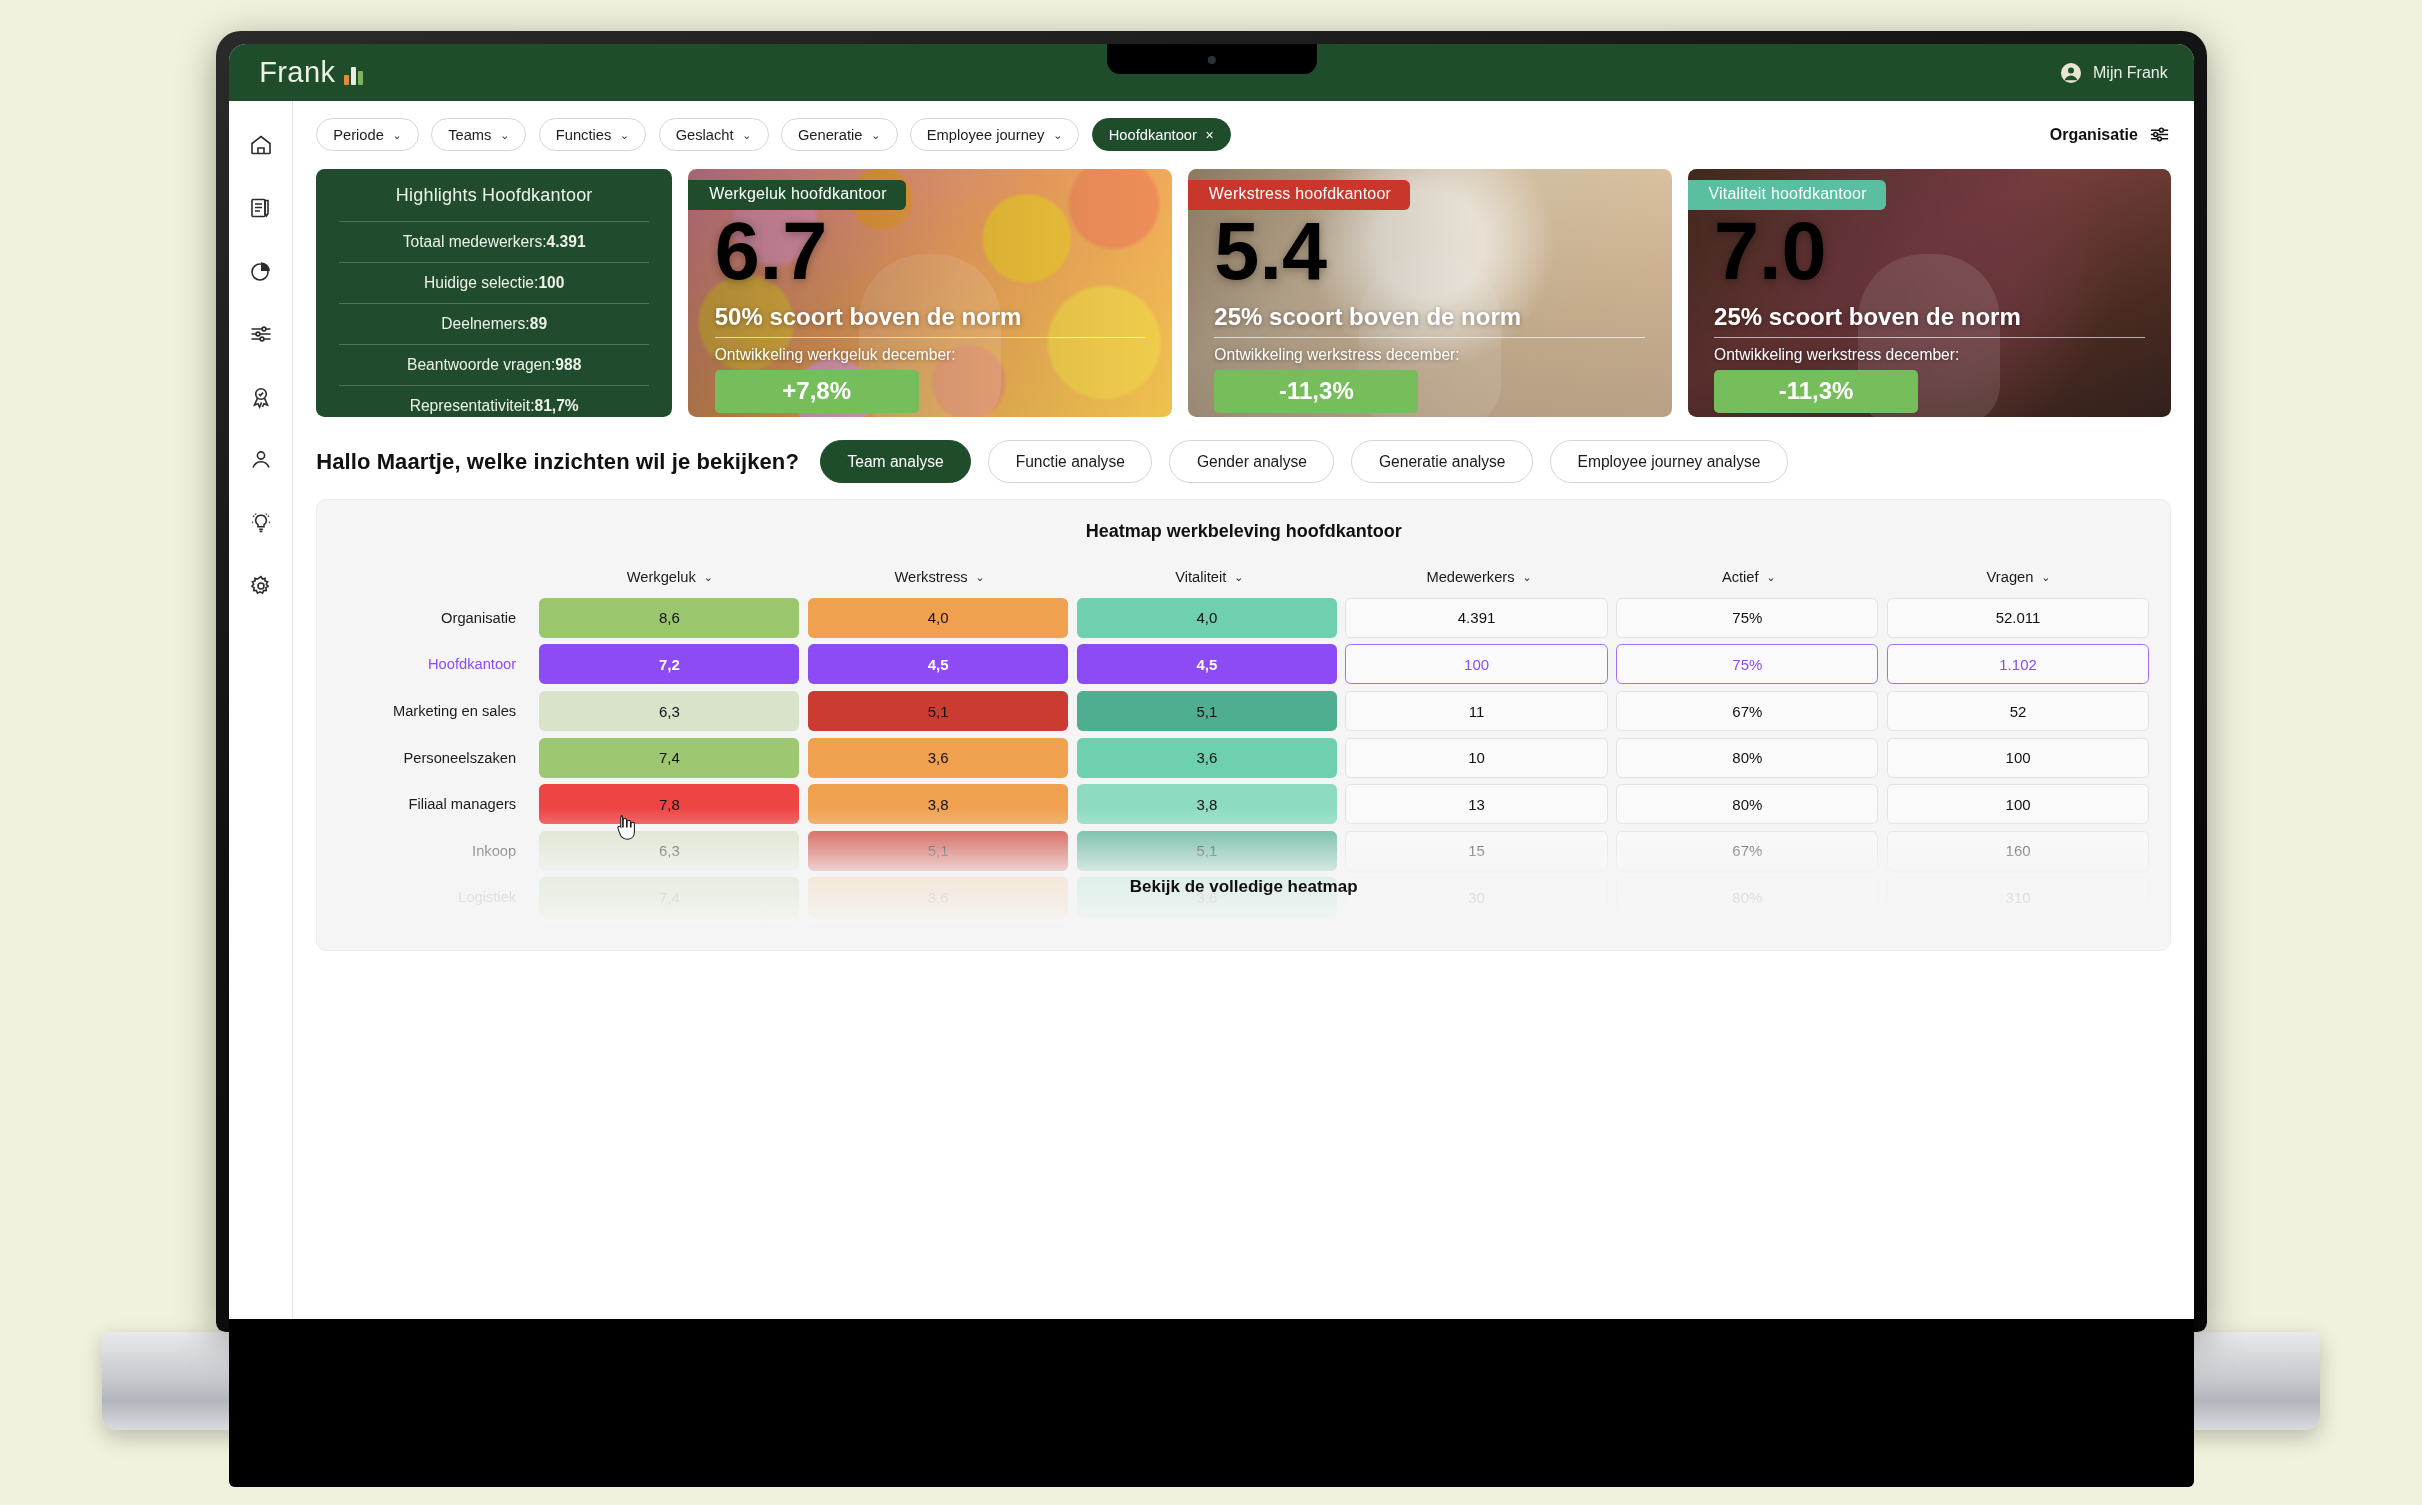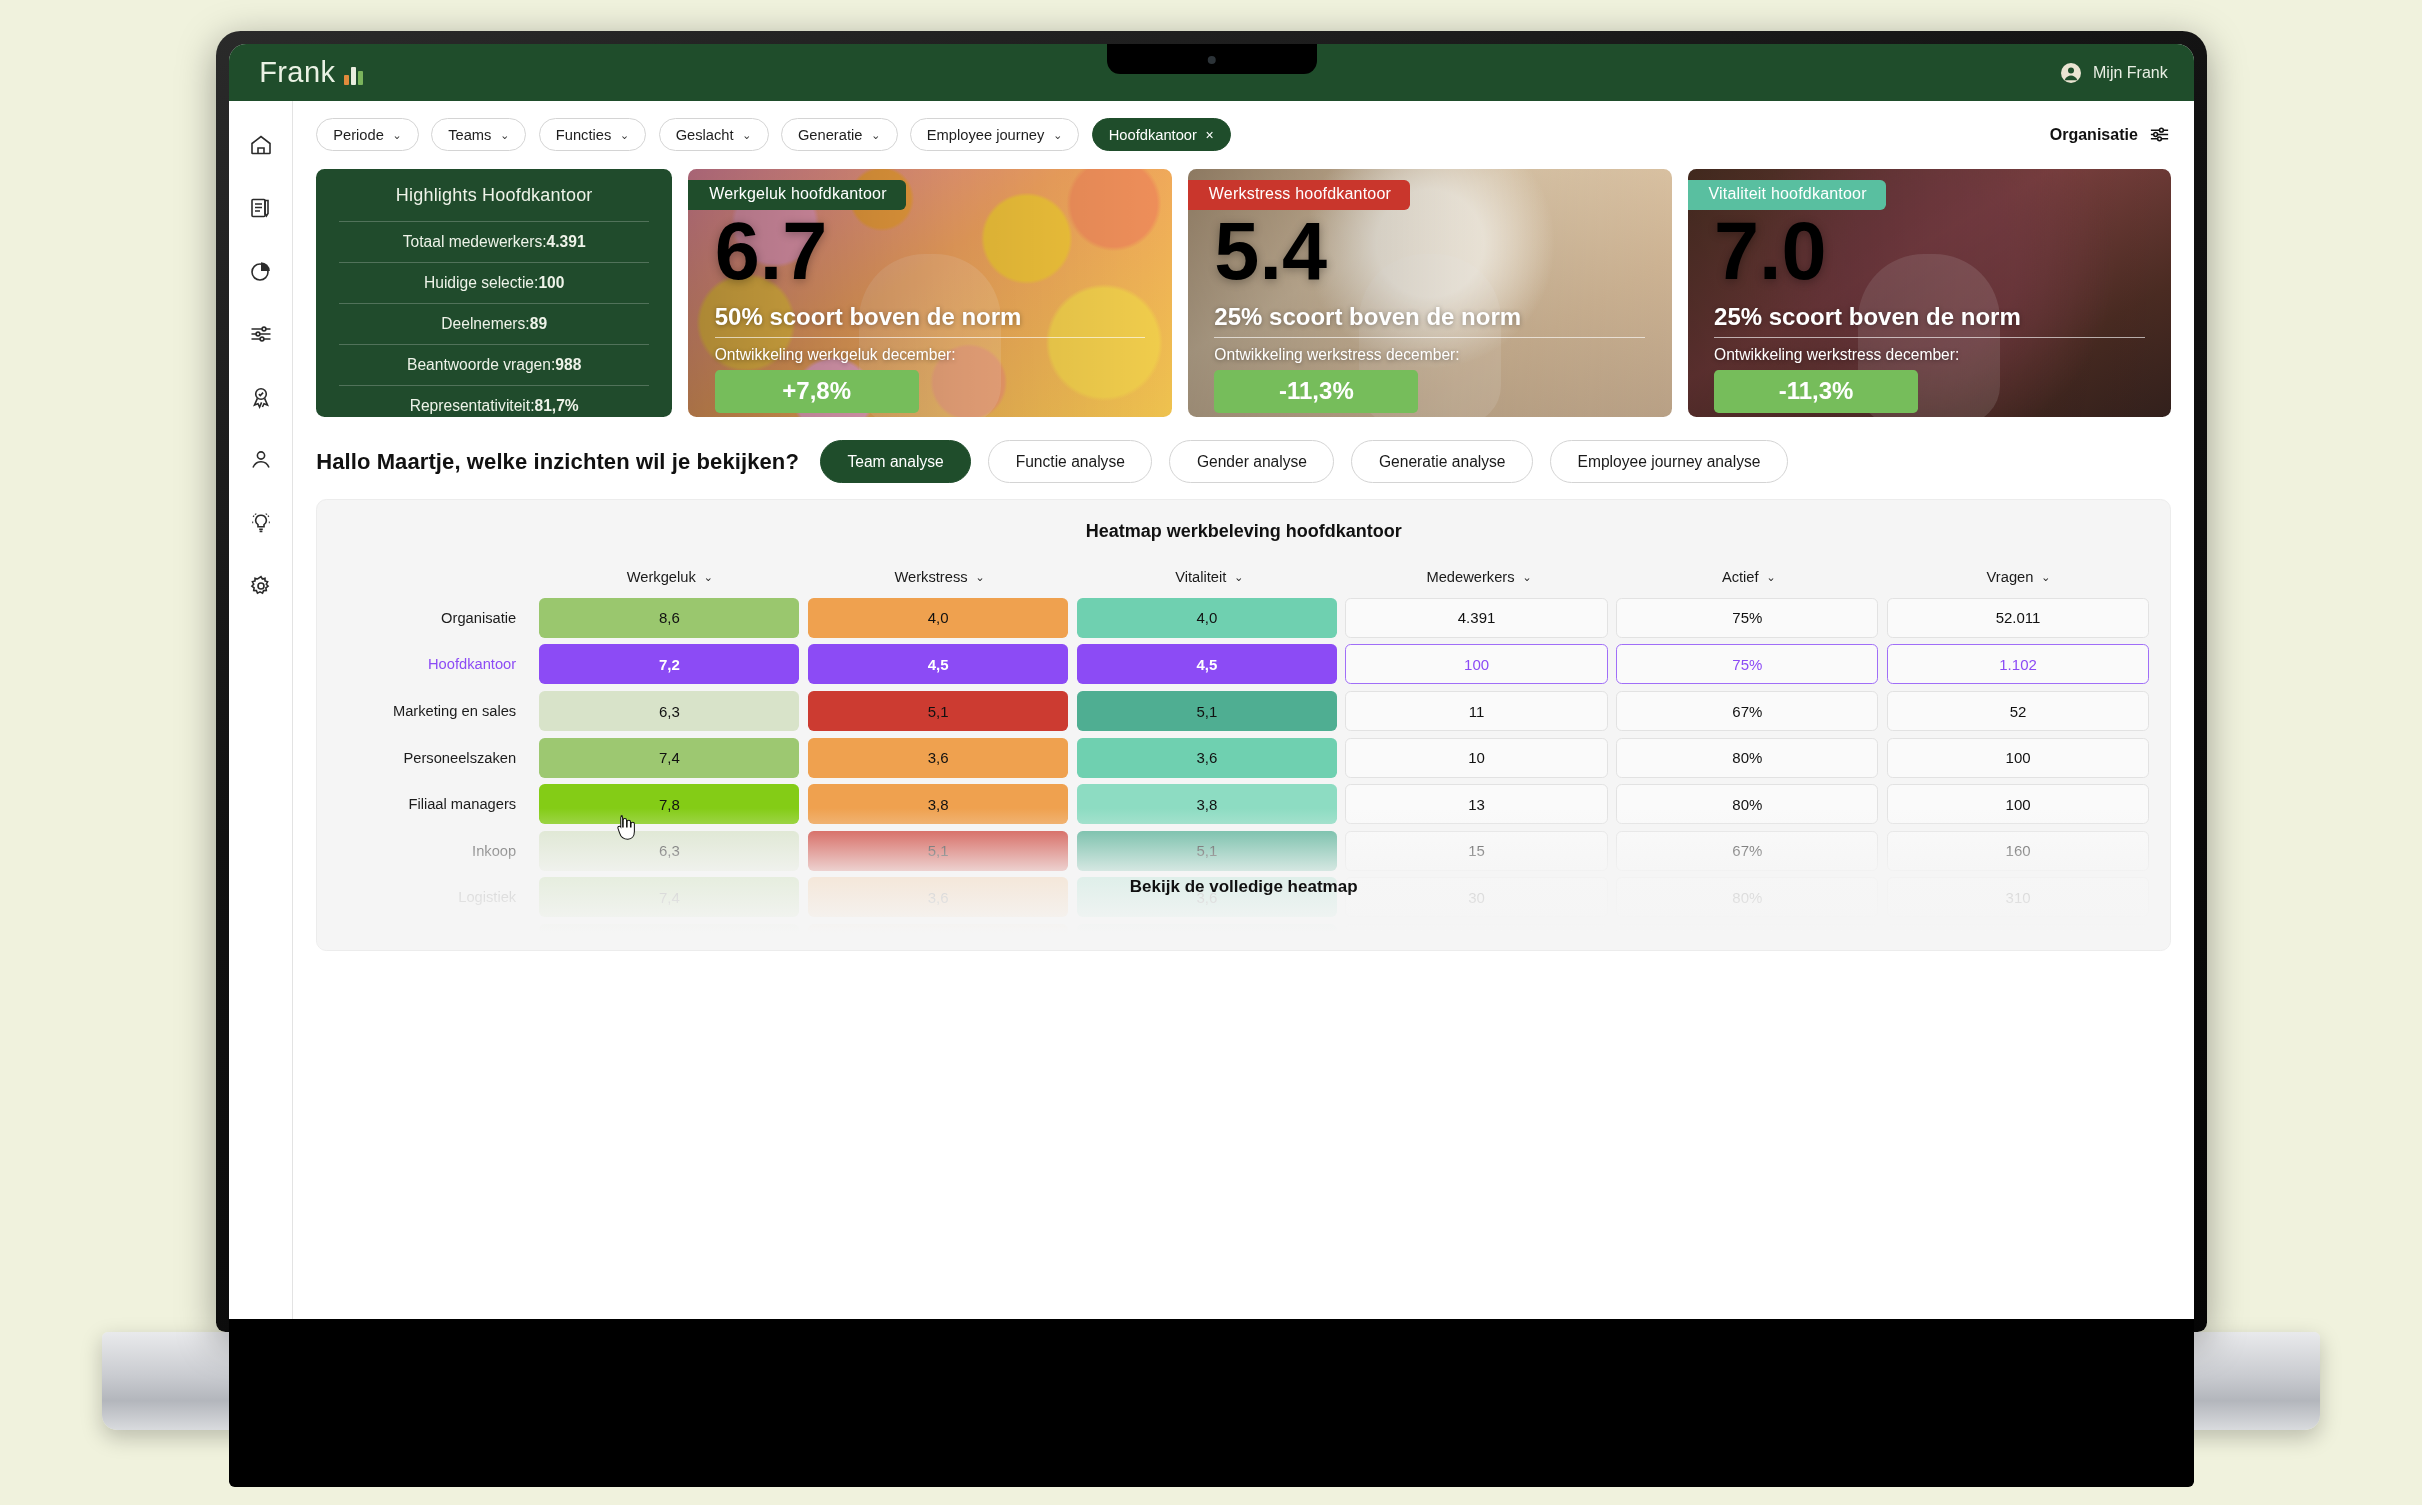--- a/index.html
+++ b/index.html
@@ -535,21 +535,21 @@
                       <div class="cell" style="background: rgb(239, 161, 79);">3,6</div>
                       <div class="cell" style="background: rgb(111, 208, 176);">3,6</div>
                       <div class="cell plain">10</div>
                       <div class="cell plain">80%</div>
                       <div class="cell plain">100</div>
                     </div>
                   </div>
                   <div class="hm-row">
                     <div class="rowlbl">Filiaal managers</div>
                     <div class="hm-cells">
-                      <div class="cell" style="background: #84cc16;">7,8</div>
+                      <div class="cell" style="background: #ef4444;">7,8</div>
                       <div class="cell" style="background: rgb(239, 161, 79);">3,8</div>
                       <div class="cell" style="background: rgb(141, 220, 194);">3,8</div>
                       <div class="cell plain">13</div>
                       <div class="cell plain">80%</div>
                       <div class="cell plain">100</div>
                     </div>
                   </div>
                   <div class="hm-row">
                     <div class="rowlbl">Inkoop</div>
                     <div class="hm-cells">

